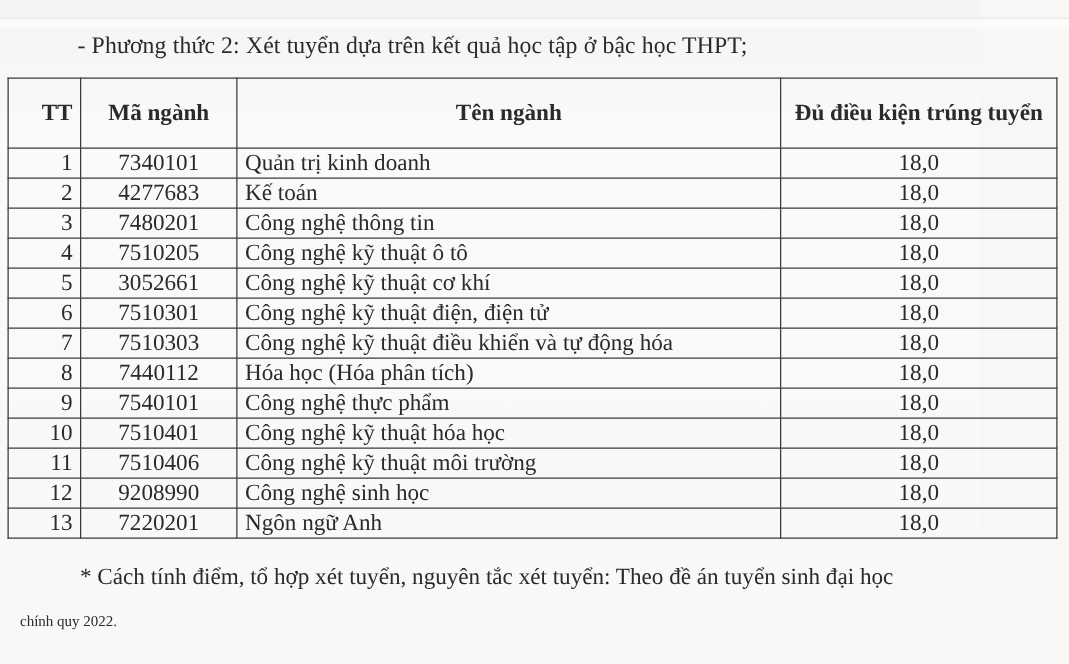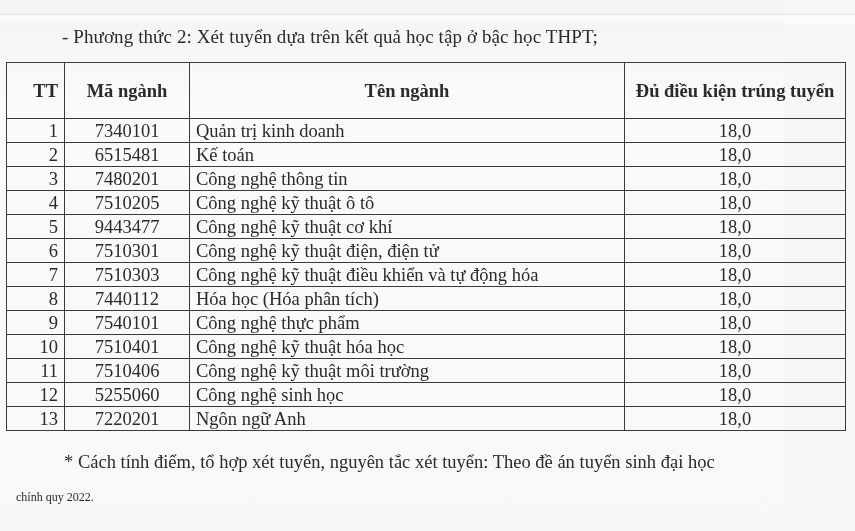--- a/index.html
+++ b/index.html
@@ -93,39 +93,39 @@
     </thead>
     <tbody>
       <tr>
         <td class="c-tt">1</td>
         <td class="c-code">7340101</td>
         <td class="c-name">Quản trị kinh doanh</td>
         <td class="c-score">18,0</td>
       </tr>
       <tr>
         <td class="c-tt">2</td>
-        <td class="c-code">6515481</td>
+        <td class="c-code">4277683</td>
         <td class="c-name">Kế toán</td>
         <td class="c-score">18,0</td>
       </tr>
       <tr>
         <td class="c-tt">3</td>
         <td class="c-code">7480201</td>
         <td class="c-name">Công nghệ thông tin</td>
         <td class="c-score">18,0</td>
       </tr>
       <tr>
         <td class="c-tt">4</td>
         <td class="c-code">7510205</td>
         <td class="c-name">Công nghệ kỹ thuật ô tô</td>
         <td class="c-score">18,0</td>
       </tr>
       <tr>
         <td class="c-tt">5</td>
-        <td class="c-code">9443477</td>
+        <td class="c-code">3052661</td>
         <td class="c-name">Công nghệ kỹ thuật cơ khí</td>
         <td class="c-score">18,0</td>
       </tr>
       <tr>
         <td class="c-tt">6</td>
         <td class="c-code">7510301</td>
         <td class="c-name">Công nghệ kỹ thuật điện, điện tử</td>
         <td class="c-score">18,0</td>
       </tr>
       <tr>
@@ -153,21 +153,21 @@
         <td class="c-score">18,0</td>
       </tr>
       <tr>
         <td class="c-tt">11</td>
         <td class="c-code">7510406</td>
         <td class="c-name">Công nghệ kỹ thuật môi trường</td>
         <td class="c-score">18,0</td>
       </tr>
       <tr>
         <td class="c-tt">12</td>
-        <td class="c-code">5255060</td>
+        <td class="c-code">9208990</td>
         <td class="c-name">Công nghệ sinh học</td>
         <td class="c-score">18,0</td>
       </tr>
       <tr>
         <td class="c-tt">13</td>
         <td class="c-code">7220201</td>
         <td class="c-name">Ngôn ngữ Anh</td>
         <td class="c-score">18,0</td>
       </tr>
     </tbody>

